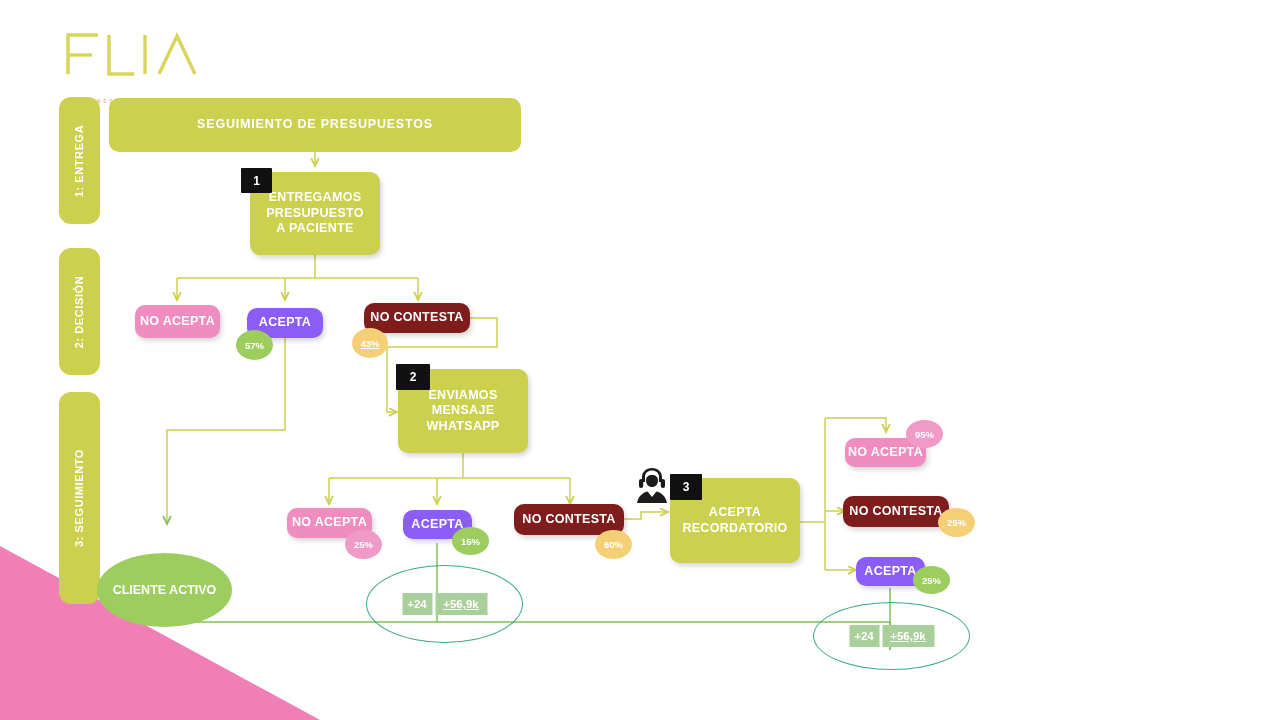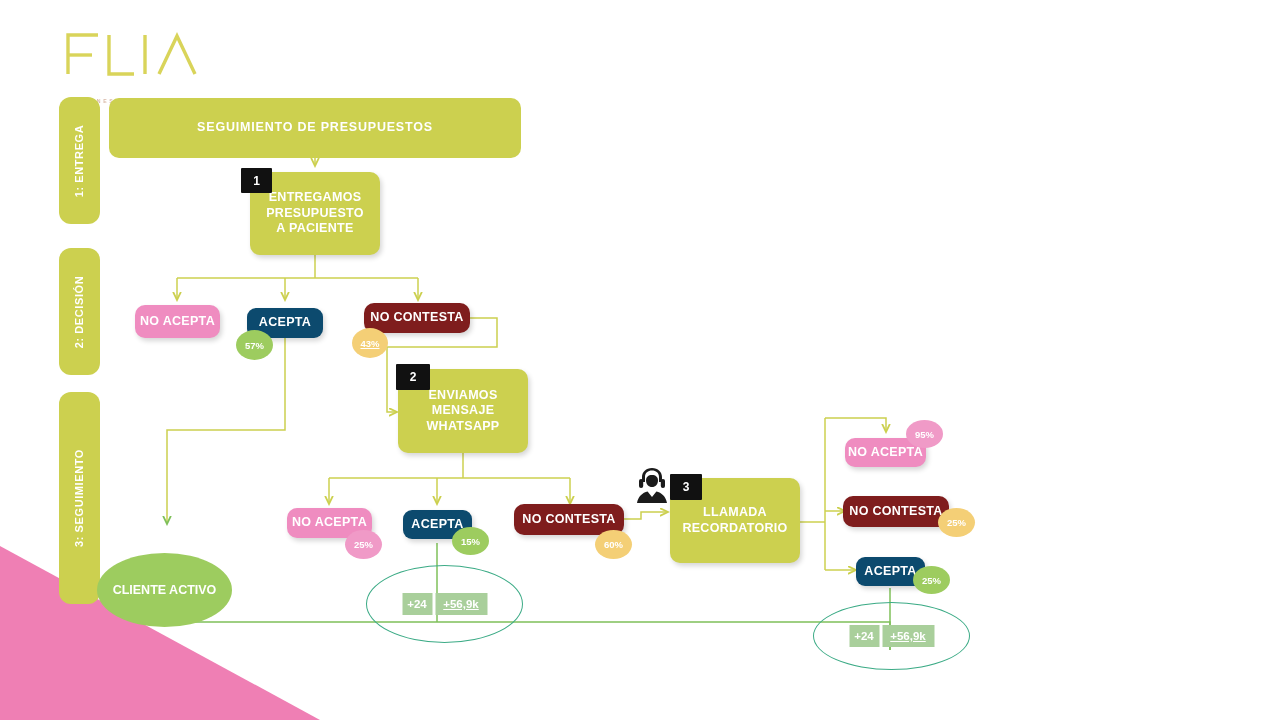--- a/index.html
+++ b/index.html
@@ -43,21 +43,21 @@
   
   .node{
     position:absolute;border-radius:10px;display:flex;align-items:center;
     justify-content:center;text-align:center;color:#ffffff;font-weight:700;
     box-shadow:2px 3px 5px rgba(0,0,0,.16);
     line-height:1.25;
   }
   .node.olive{background:#ccd04f;font-size:12.5px;letter-spacing:.3px;}
   .node.header{background:#ccd04f;font-size:12.5px;letter-spacing:.8px;box-shadow:none;}
   .node.pink{background:#ef8cc0;font-size:12.5px;letter-spacing:.3px;}
-  .node.green{background:#0c4a6e;font-size:12.5px;letter-spacing:.3px;border-radius:9px;}
+  .node.green{background:#8b5cf6;font-size:12.5px;letter-spacing:.3px;}
   .node.orange{background:#7f1d1d;font-size:12.5px;letter-spacing:.3px;}
 
   
   .step{
     position:absolute;background:#111111;color:#ffffff;font-weight:700;
     font-size:12px;display:flex;align-items:center;justify-content:center;
     border-radius:1px;
   }
 
   
@@ -187,21 +187,21 @@
   <div class="phase" style="left:59px;top:97px;width:41px;height:127px;">
     <span>1: ENTREGA</span>
   </div>
   <div class="phase" style="left:59px;top:248px;width:41px;height:127px;">
     <span>2: DECISIÓN</span>
   </div>
   <div class="phase" style="left:59px;top:392px;width:41px;height:212px;">
     <span>3: SEGUIMIENTO</span>
   </div>
 
-  <div class="node header" style="left:109px;top:98px;width:412px;height:60px;">
+  <div class="node header" style="left:109px;top:98px;width:412px;height:54px;">
     <span>SEGUIMIENTO DE PRESUPUESTOS</span>
   </div>
 
   <div class="node olive" style="left:250px;top:172px;width:130px;height:83px;padding:0 10px;box-sizing:border-box;">
     <span>ENTREGAMOS PRESUPUESTO A PACIENTE</span>
   </div>
   <div class="step" style="left:241px;top:168px;width:31px;height:25px;">
     <span>1</span>
   </div>
 
@@ -257,21 +257,21 @@
         <path d="M17 2c-6 0-10 4-10 9v5h3V11c0-4 3-6.4 7-6.4S24 7 24 11v5h3v-5c0-5-4-9-10-9z"></path>
         <rect x="4" y="13" width="4.2" height="9" rx="2"></rect>
         <rect x="25.8" y="13" width="4.2" height="9" rx="2"></rect>
         <path d="M17 9c3.6 0 6 2 6 5.4 0 3.6-2.6 6.6-6 6.6s-6-3-6-6.6C11 11 13.4 9 17 9z"></path>
         <path d="M2 37c1-6.5 5.6-10.6 10.6-11.6L17 31l4.4-5.6C26.4 26.4 31 30.5 32 37H2z"></path>
         <path d="M14 24.4h6l-3 3.6-3-3.6z" fill="#ffffff"></path>
       </g>
     </svg>
   </div>
   <div class="node olive" style="left:670px;top:478px;width:130px;height:85px;padding:0 10px;box-sizing:border-box;">
-    <span>LLAMADA RECORDATORIO</span>
+    <span>ACEPTA RECORDATORIO</span>
   </div>
   <div class="step" style="left:670px;top:474px;width:32px;height:26px;">
     <span>3</span>
   </div>
 
   <div class="node pink" style="left:845px;top:438px;width:81px;height:29px;">
     <span>NO ACEPTA</span>
   </div>
   <div class="pct pink" style="left:906px;top:420px;width:37px;height:28px;">
     <span>95%</span>

